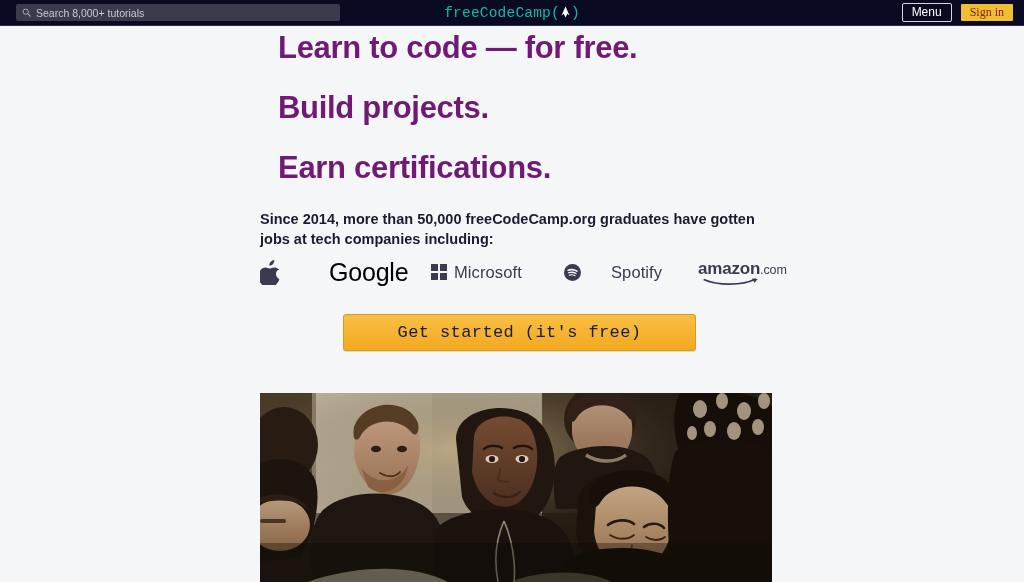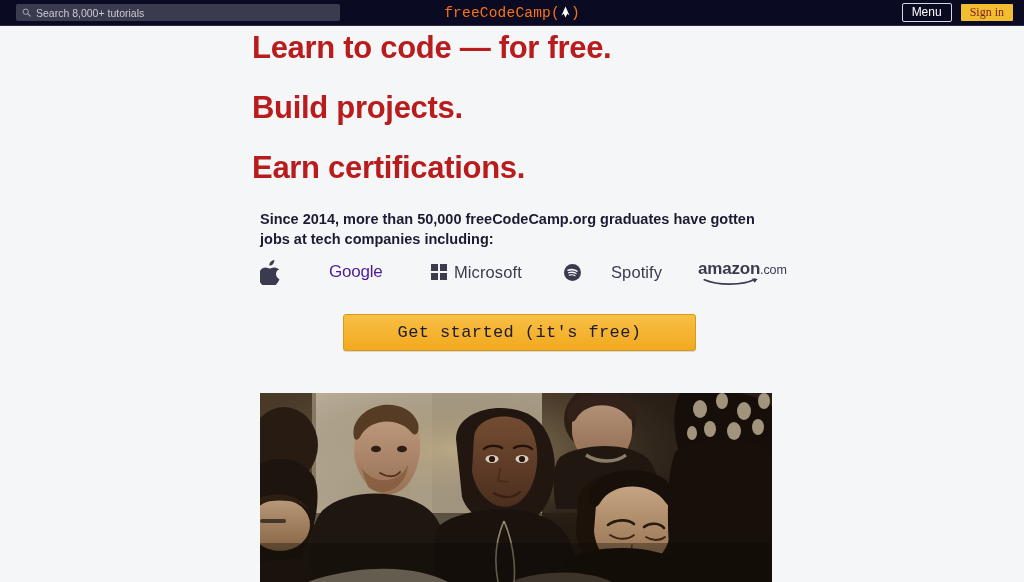--- a/index.html
+++ b/index.html
@@ -71,21 +71,21 @@
     display: flex;
     align-items: center;
     justify-content: center;
     pointer-events: none;
   }
   #brand-link {
     pointer-events: auto;
     font-family: "Liberation Mono", monospace;
     font-size: 14.5px;
     letter-spacing: .2px;
-    color: #f97316;
+    color: #14b8a6;
     text-decoration: none;
     display: inline-flex;
     align-items: baseline;
     white-space: nowrap;
   }
   #brand-flame { display: inline-block; width: 11px; height: 12px; position: relative; top: 1px; }
   #brand-flame svg { display: block; }
 
   #header-actions {
     position: absolute;
@@ -126,24 +126,24 @@
   
   #main {
     position: absolute;
     top: 26px; left: 0;
     width: 1024px;
     height: 556px;
   }
 
   .hero-line {
     position: absolute;
-    left: 252px;
+    left: 278px;
     font-size: 31px;
     font-weight: bold;
-    color: #b91c1c;
+    color: #701a75;
     letter-spacing: -0.3px;
     white-space: nowrap;
   }
   #hero-1 { top: 4px; }
   #hero-2 { top: 64px; }
   #hero-3 { top: 124px; }
 
   #blurb {
     position: absolute;
     left: 260px;
@@ -198,22 +198,22 @@
   .amazon-wrap { position: relative; display: inline-block; padding-bottom: 6px; }
   .amazon-name { font-size: 17px; font-weight: bold; color: #3b3b4f; letter-spacing: -0.2px; }
   .amazon-tld { font-size: 12.5px; color: #3b3b4f; letter-spacing: -0.1px; }
   .amazon-smile { position: absolute; left: 2px; bottom: -1px; width: 62px; height: 8px; }
   .amazon-smile svg { display: block; }
 
   .apple-mark { width: 21px; height: 25px; }
   .apple-mark svg { display: block; }
 
   .google-word {
-    font-size: 17px;
-    color: #4c1d95;
+    font-size: 25px;
+    color: #000000;
     letter-spacing: -0.2px;
   }
 
   
   #cta-button {
     position: absolute;
     left: 343px;
     top: 288px;
     width: 353px;
     height: 37px;

